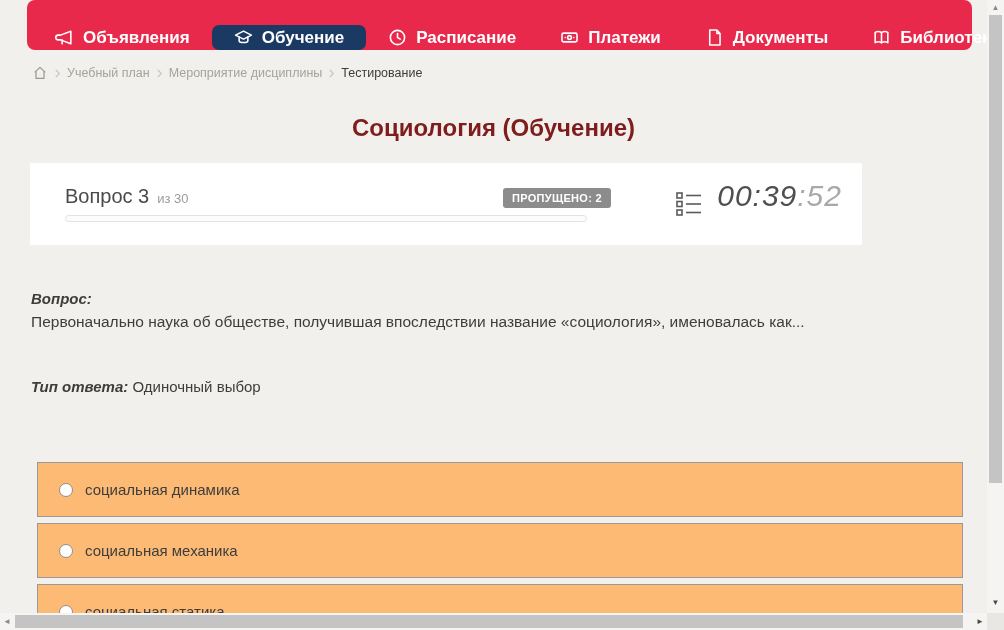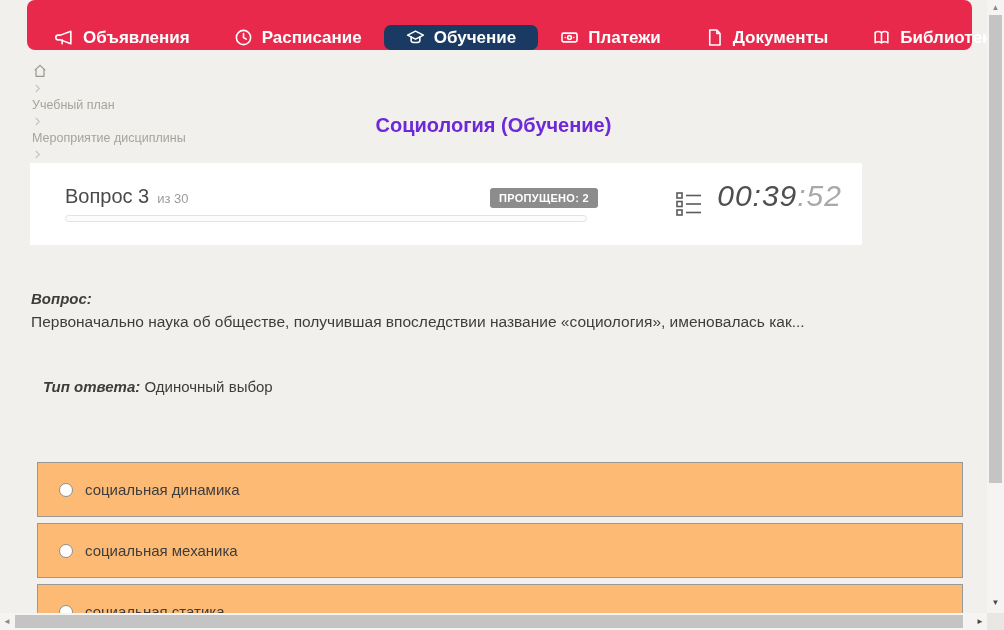--- a/index.html
+++ b/index.html
@@ -22,43 +22,43 @@
     display: flex; align-items: center; gap: 9px;
     padding: 0 22px; color: #ffffff; font-weight: bold; font-size: 17px;
     cursor: pointer; white-space: nowrap; border-radius: 7px; margin-top: 25px;
   }
   .nav-item.active { background: #1a3a64; }
   .nav-item svg { width: 19px; height: 19px; flex: 0 0 auto; }
 
   
   .breadcrumb {
     position: absolute; left: 32px; top: 63px; height: 20px;
-    display: flex; gap: 4px; font-size: 12.5px; flex-direction: column;
+    display: flex; align-items: center; gap: 4px; font-size: 12.5px;
   }
   .crumb-home svg { width: 16px; height: 16px; display: block; }
   .crumb-sep svg { width: 11px; height: 11px; display: block; }
   .crumb-link { color: #a6a39e; cursor: pointer; }
   .crumb-current { color: #3c3c3c; }
 
   
   .page-title {
     position: absolute; left: 0; top: 114px; width: 987px;
-    text-align: center; color: #6d28d9; font-size: 20px; font-weight: bold;
+    text-align: center; color: #7f1d1d; font-size: 24px; font-weight: bold;
   }
 
   
   .qcard {
     position: absolute; left: 30px; top: 163px; width: 832px; height: 82px;
     background: #ffffff;
   }
   .q-title-row { position: absolute; left: 35px; top: 22px; display: flex; align-items: baseline; gap: 8px; }
   .q-number { font-size: 20px; color: #4a4a4a; }
   .q-of { font-size: 13px; color: #9b9b9b; }
   .q-skipped {
-    position: absolute; left: 460px; top: 25px;
+    position: absolute; left: 473px; top: 25px;
     background: #8c8c8c; color: #ffffff; font-size: 11px; font-weight: bold;
     padding: 4px 9px; border-radius: 3px; letter-spacing: .3px;
   }
   .q-progress {
     position: absolute; left: 35px; top: 52px; width: 522px; height: 7px;
     background: #fcfcfc; border: 1px solid #e2e2e2; border-radius: 4px; overflow: hidden;
   }
   .q-progress-fill { height: 100%; background: #e8294c; border-radius: 4px; }
   .q-list-btn { position: absolute; left: 645px; top: 28px; width: 30px; height: 28px; cursor: pointer; }
   .q-list-btn svg { width: 28px; height: 26px; }
@@ -66,21 +66,21 @@
     position: absolute; right: 20px; top: 16px;
     font-size: 30px; color: #4f4f4f; letter-spacing: 1px; font-style: italic;
   }
   .q-timer .t-sec { color: #a9a9a9; }
 
   
   .q-section { position: absolute; left: 31px; top: 290px; width: 930px; color: #3d3d3d; }
   .q-label { font-size: 15px; font-weight: bold; font-style: italic; }
   .q-text { margin-top: 4px; font-size: 15.5px; line-height: 1.4; }
   .q-type-row { position: absolute; left: 31px; top: 378px; font-size: 15px; color: #3d3d3d; }
-  .q-type-label { font-weight: bold; font-style: italic; margin-left: 12px; }
+  .q-type-label { font-weight: bold; font-style: italic; }
 
   
   .option {
     position: absolute; left: 37px; width: 926px; height: 55px;
     background: #fdba74; border: 1px solid #999999;
     display: flex; align-items: center; cursor: pointer;
   }
   .option-radio {
     width: 14px; height: 14px; border: 1px solid #8f8f8f; border-radius: 50%;
     margin-left: 21px; background: #ffffff; flex: 0 0 auto;
@@ -110,33 +110,33 @@
 <div class="viewport">
 
   <nav class="topnav">
     <div class="nav-item">
       <svg viewBox="0 0 24 24" fill="none" stroke="#ffffff" stroke-width="2" stroke-linejoin="round" stroke-linecap="round">
           <path d="M20 4L7 9H4a1.5 1.5 0 0 0 0 6h3l13 5V4z"></path>
           <path d="M9 15v5"></path>
         </svg>
       <span>Объявления</span>
     </div>
-    <div class="nav-item">
-      <svg viewBox="0 0 24 24" fill="none" stroke="#ffffff" stroke-width="2" stroke-linecap="round">
-          <circle cx="12" cy="12" r="9"></circle>
-          <path d="M12 7v5l3.5 2"></path>
-        </svg>
-      <span>Расписание</span>
-    </div>
     <div class="nav-item active">
       <svg viewBox="0 0 24 24" fill="none" stroke="#ffffff" stroke-width="2" stroke-linejoin="round" stroke-linecap="round">
           <path d="M12 4L2 9l10 5 10-5-10-5z"></path>
           <path d="M6.5 11.5V16c0 1.2 2.5 2.3 5.5 2.3s5.5-1.1 5.5-2.3v-4.5"></path>
         </svg>
       <span>Обучение</span>
+    </div>
+    <div class="nav-item">
+      <svg viewBox="0 0 24 24" fill="none" stroke="#ffffff" stroke-width="2" stroke-linecap="round">
+          <circle cx="12" cy="12" r="9"></circle>
+          <path d="M12 7v5l3.5 2"></path>
+        </svg>
+      <span>Расписание</span>
     </div>
     <div class="nav-item">
       <svg viewBox="0 0 24 24" fill="none" stroke="#ffffff" stroke-width="2" stroke-linecap="round">
           <rect x="2.5" y="6.5" width="19" height="11" rx="2"></rect>
           <circle cx="12" cy="12" r="2.4"></circle>
           <path d="M6.5 12h.01M17.5 12h.01"></path>
         </svg>
       <span>Платежи</span>
     </div>
     <div class="nav-item">

